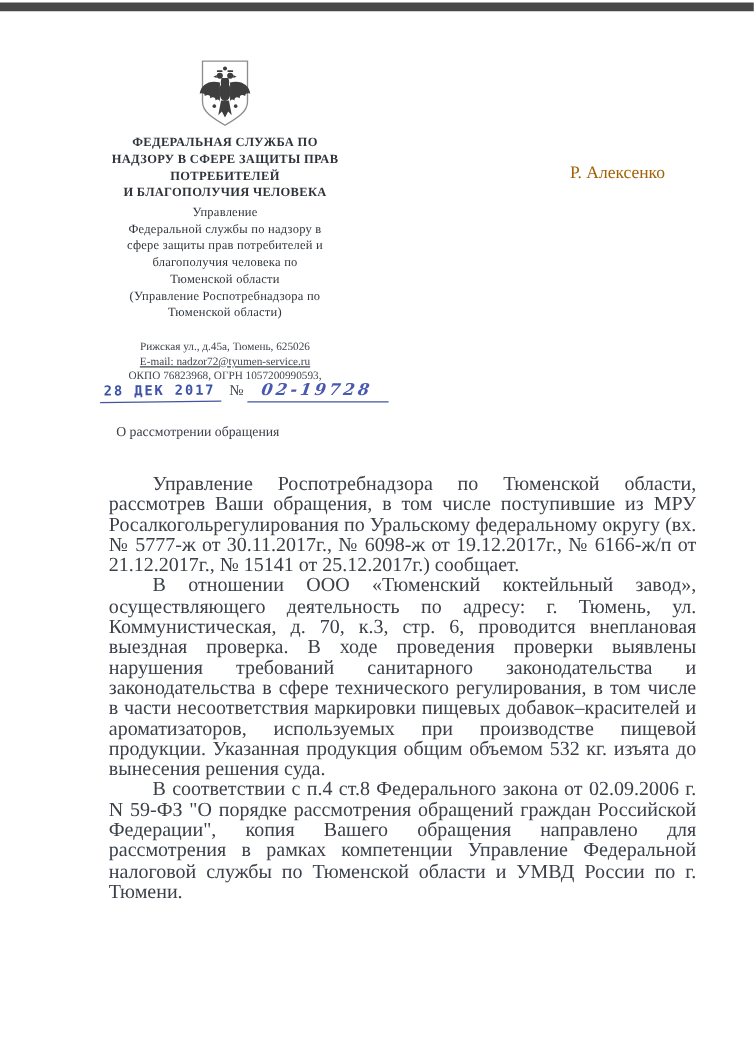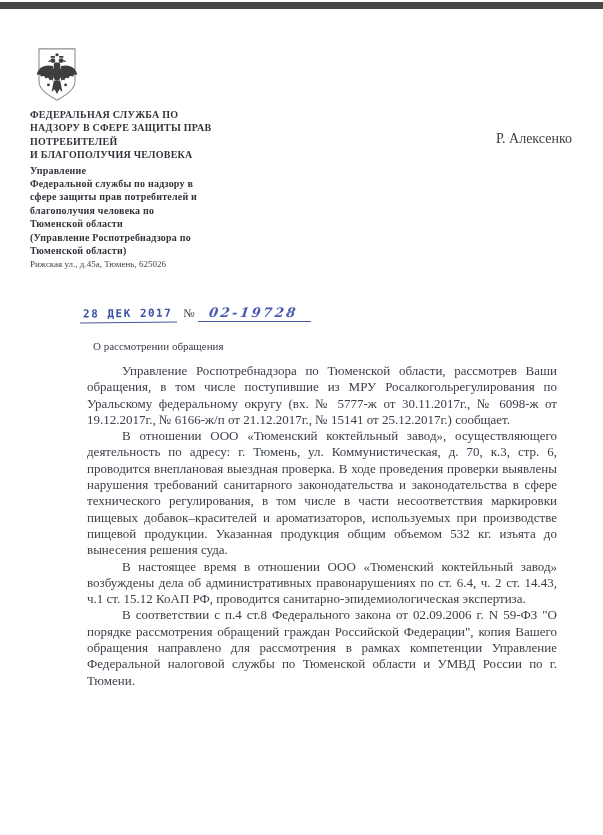--- a/index.html
+++ b/index.html
@@ -10,32 +10,32 @@
     overflow:hidden;
     font-family:"Liberation Serif", serif;
     color:#3b4049;
   }
   .page{position:absolute;inset:0;background:#ffffff;}
   .topbar{position:absolute;top:2px;left:0;width:603px;height:7px;background:#474747;}
 
   
   .letterhead{
     position:absolute;left:30px;top:46px;width:300px;
-    text-align:left;
+    text-align:center;
   }
   .emblem-wrap{height:58px;margin-bottom:4px;}
   .org-name{
     font-weight:bold;font-size:10px;line-height:13.4px;
     letter-spacing:.25px;color:#2f343a;white-space:pre-line;
   }
   .division{
-    font-weight:bold;font-size:10px;line-height:13.4px;
+    font-weight:normal;font-size:10px;line-height:13.4px;
     letter-spacing:.2px;color:#2f343a;white-space:pre-line;margin-top:2px;
   }
-  .contact{margin-top:2px;font-size:9px;line-height:11.3px;color:#40454f;}
+  .contact{margin-top:15px;font-size:9px;line-height:11.3px;color:#40454f;}
   .contact .u{text-decoration:underline;}
 
   
   .stamp-row{
     position:absolute;left:80px;top:303px;width:260px;height:20px;
     text-align:left;white-space:nowrap;
   }
   .stamp-date{
     display:inline-block;
     font-family:"DejaVu Sans Mono", monospace;
@@ -50,32 +50,32 @@
     display:inline-block;
     font-family:"DejaVu Serif", serif;
     font-style:italic;font-weight:bold;font-size:13px;color:#4a59b0;
     letter-spacing:2.5px;
     border-bottom:1.5px solid #46549d;
     padding:0 14px 1px 10px;
     transform:skewX(-8deg);
   }
 
   .recipient{
-    position:absolute;left:496px;top:131px;
-    font-size:14px;color:#404040;
+    position:absolute;left:456px;top:131px;
+    font-size:14px;color:#a16207;
   }
   .subject{
     position:absolute;left:93px;top:340px;
     font-size:11px;color:#3b4049;
   }
 
   
   .body-text{
-    position:absolute;left:87px;top:363px;width:470px;
-    font-size:13px;line-height:16.3px;
+    position:absolute;left:87px;top:380px;width:470px;
+    font-size:16px;line-height:16.3px;
     text-align:justify;color:#3b4049;
   }
   .body-text p{margin:0;text-indent:35px;}
 </style>
 </head>
 <body>
 
 <div class="page">
 
   <div class="topbar"></div>
@@ -108,31 +108,32 @@
 И БЛАГОПОЛУЧИЯ ЧЕЛОВЕКА</div>
     <div class="division">Управление
 Федеральной службы по надзору в
 сфере защиты прав потребителей и
 благополучия человека по
 Тюменской области
 (Управление Роспотребнадзора по
 Тюменской области)</div>
     <div class="contact">
       <div>Рижская ул., д.45а, Тюмень, 625026</div>
+      <div class="u">E-mail: nadzor72@tyumen-service.ru</div>
+      <div>ОКПО 76823968, ОГРН 1057200990593,</div>
     </div>
   </div>
 
   <div class="stamp-row">
     <span class="stamp-date">28 ДЕК 2017</span><span class="stamp-no">№</span><span class="stamp-number">02-19728</span>
   </div>
 
   <div class="recipient">Р. Алексенко</div>
 
   <div class="subject">О рассмотрении обращения</div>
 
   <div class="body-text">
     <p>Управление Роспотребнадзора по Тюменской области, рассмотрев Ваши обращения, в том числе поступившие из МРУ Росалкогольрегулирования по Уральскому федеральному округу (вх. № 5777-ж от 30.11.2017г., № 6098-ж от 19.12.2017г., № 6166-ж/п от 21.12.2017г., № 15141 от 25.12.2017г.) сообщает.</p>
     <p>В отношении ООО «Тюменский коктейльный завод», осуществляющего деятельность по адресу: г. Тюмень, ул. Коммунистическая, д. 70, к.3, стр. 6, проводится внеплановая выездная проверка. В ходе проведения проверки выявлены нарушения требований санитарного законодательства и законодательства в сфере технического регулирования, в том числе в части несоответствия маркировки пищевых добавок–красителей и ароматизаторов, используемых при производстве пищевой продукции. Указанная продукция общим объемом 532 кг. изъята до вынесения решения суда.</p>
-    <p>В настоящее время в отношении ООО «Тюменский коктейльный завод» возбуждены дела об административных правонарушениях по ст. 6.4, ч. 2 ст. 14.43, ч.1 ст. 15.12 КоАП РФ, проводится санитарно-эпидемиологическая экспертиза.</p>
     <p>В соответствии с п.4 ст.8 Федерального закона от 02.09.2006 г. N 59-ФЗ "О порядке рассмотрения обращений граждан Российской Федерации", копия Вашего обращения направлено для рассмотрения в рамках компетенции Управление Федеральной налоговой службы по Тюменской области и УМВД России по г. Тюмени.</p>
   </div>
 
 </div>
 
 </body></html>

